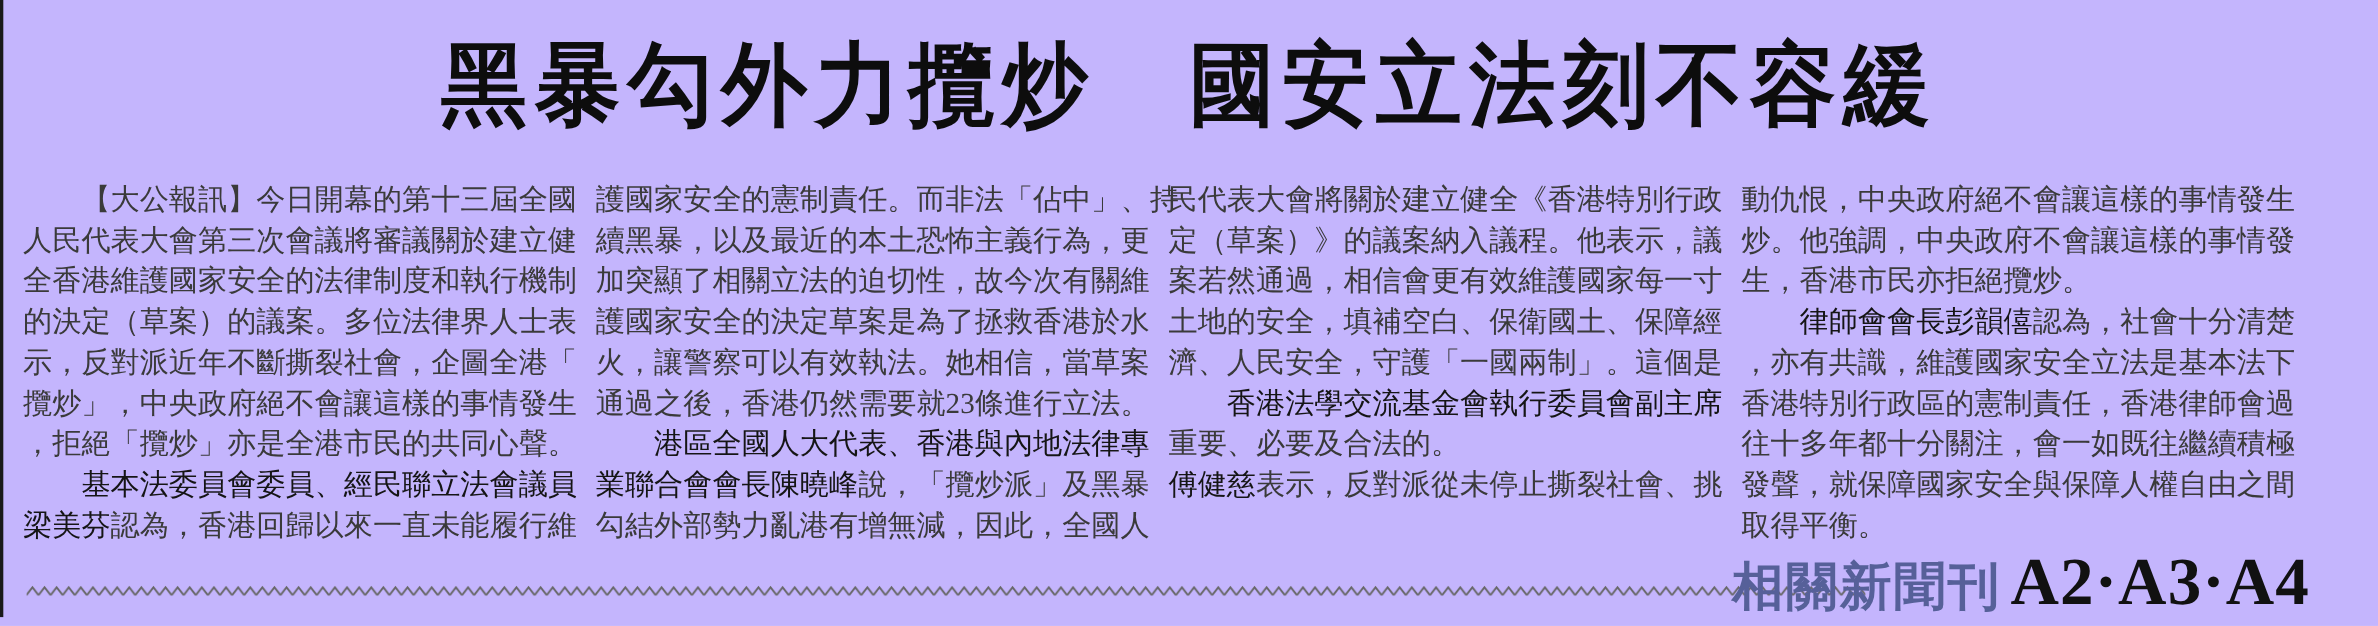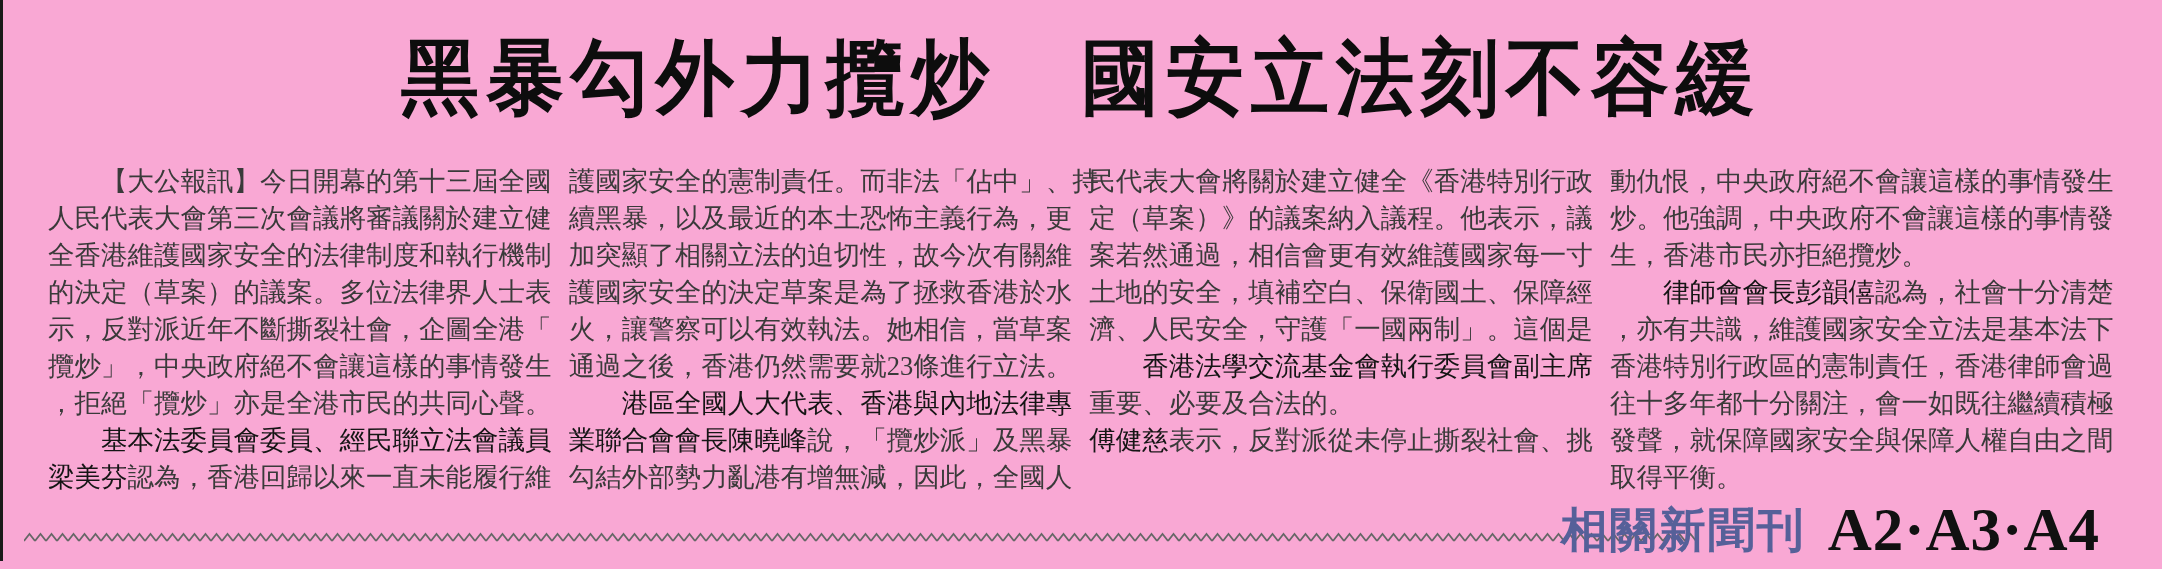--- a/index.html
+++ b/index.html
@@ -1,19 +1,19 @@
 <!DOCTYPE html>
 <html><head>
 <meta charset="utf-8">
 <style>
   html,body{margin:0;padding:0;background:#e8e8e8;}
   .page{
     position:relative;
     width:2162px;height:569px;
-    background:#f9a8d4;
+    background:#c4b5fd;
     overflow:hidden;
     font-family:"Liberation Serif","DejaVu Serif",serif;
   }
   .left-rule{
     position:absolute;left:0;top:0;
     width:3px;height:561px;
     background:#1a1a1a;
   }
   .headline{
     position:absolute;top:26px;left:0;
@@ -23,21 +23,21 @@
     font-family:"Liberation Sans","DejaVu Sans",sans-serif;
     font-weight:900;
     font-size:78px;
     letter-spacing:7px;
     color:#0d0d0d;
     transform:scaleY(1.06);
     white-space:nowrap;
   }
   .columns{
     position:absolute;
-    left:48px;top:163px;
+    left:21px;top:163px;
     width:2067px;
     display:flex;
     justify-content:space-between;
   }
   .col{
     width:505px;
     font-size:26.5px;
     line-height:37px;
     color:#3a3a3a;
     letter-spacing:0;
@@ -53,22 +53,22 @@
   }
   .zigzag{
     position:absolute;
     left:24px;top:531px;
     width:1672px;height:13px;
   }
   .footer{
     position:absolute;
     right:62px;bottom:4px;
     display:flex;
-    align-items:center;
-    gap:22px;
+    align-items:flex-end;
+    gap:8px;
     white-space:nowrap;
   }
   .related{
     color:#566099;
     font-size:47px;
     font-weight:bold;
     letter-spacing:2px;
   }
   .pages{
     color:#111111;

